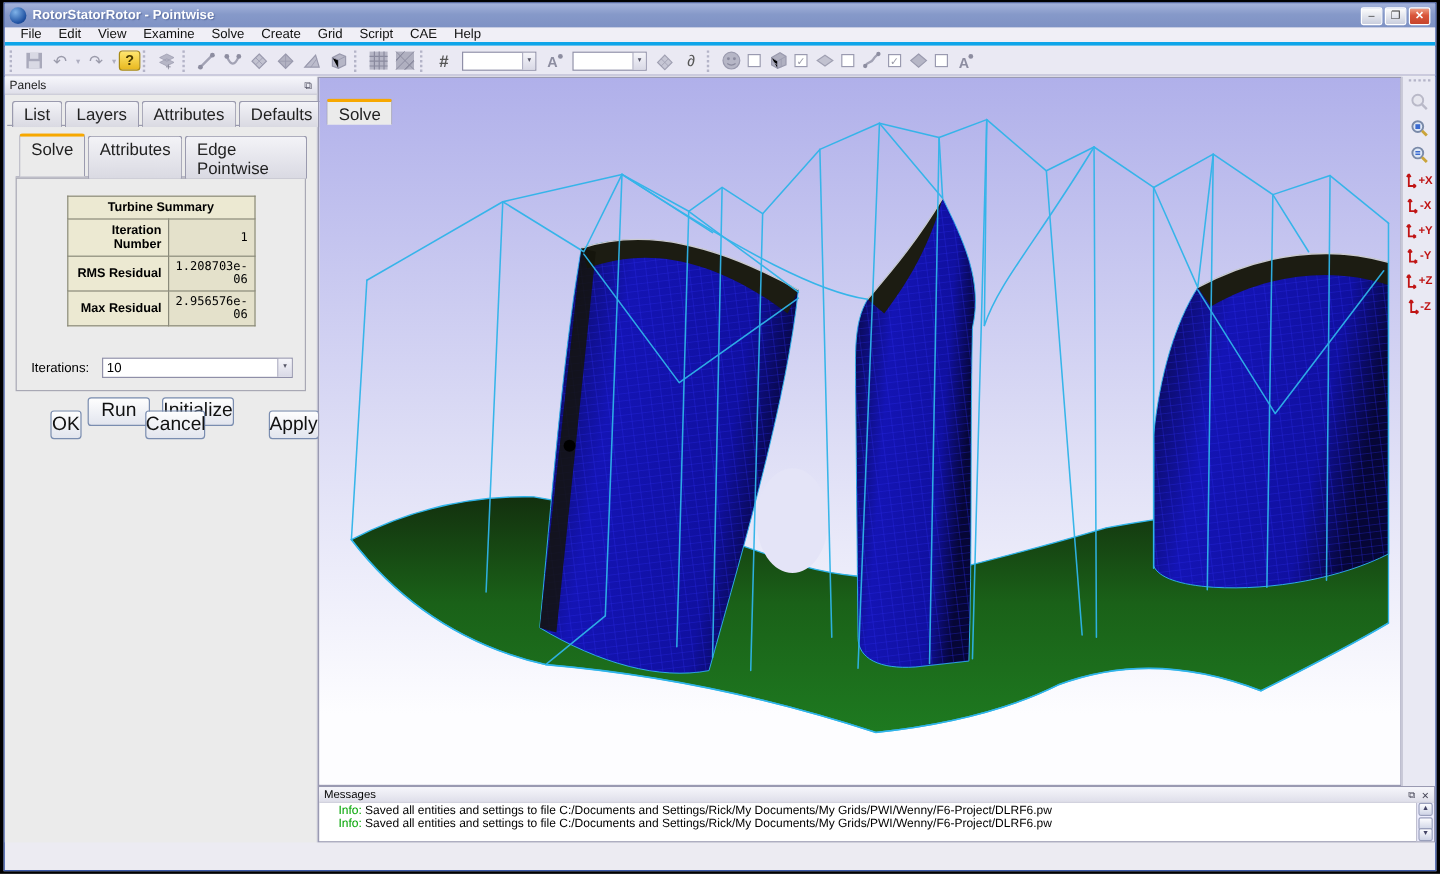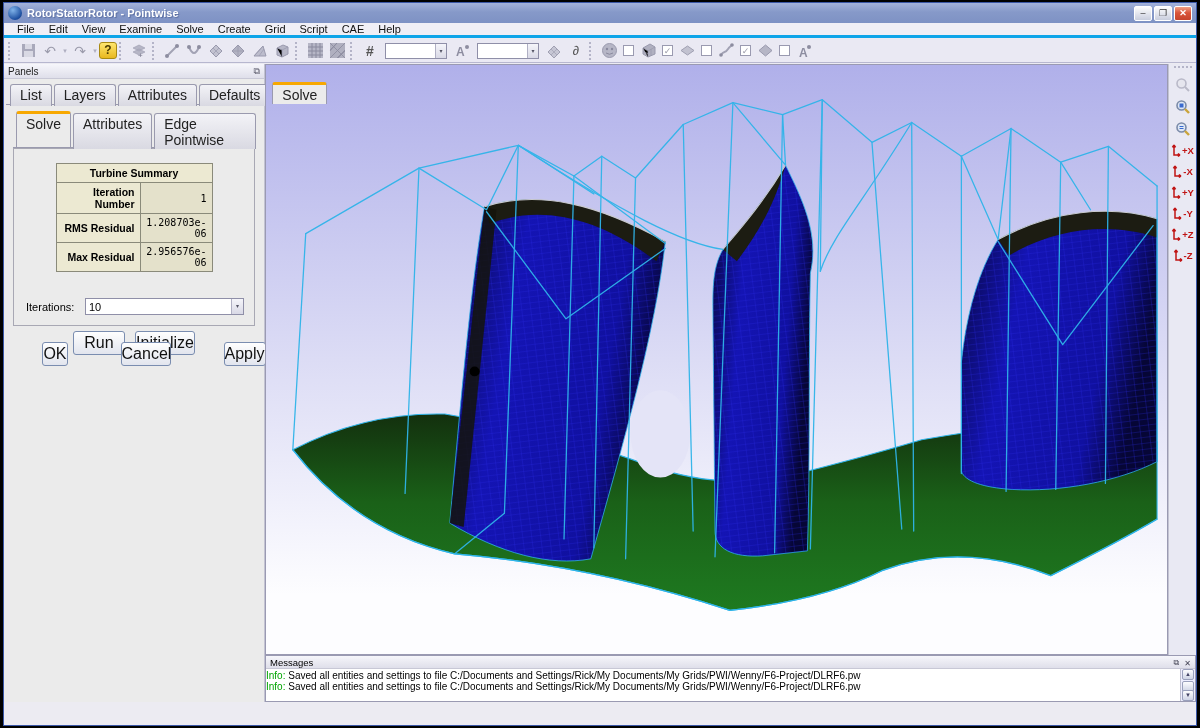--- a/index.html
+++ b/index.html
@@ -78,21 +78,21 @@
   .sbtn { width:24px; height:22px; display:flex; align-items:center; justify-content:center; }
   .axbtn { width:26px; height:21px; display:flex; align-items:center; justify-content:center; gap:1px; }
   .axbtn span { color:#c01414; font-weight:bold; font-size:9.5px; }
 
   
   .messages { position:absolute; left:261px; right:0; bottom:0; height:47px; background:#fff; border:1px solid #9a9ab2; }
   .msg-header { height:13px; background:linear-gradient(#f6f6fb,#dfdfea); border-bottom:1px solid #c8c8d6;
     display:flex; align-items:flex-end; padding:0 4px; }
   .msg-title { font-size:9.5px; flex:1; }
   .msg-hbtn { font-size:8px; color:#445; margin-left:5px; }
-  .msg-body { position:absolute; top:13px; left:0; right:15px; bottom:0; overflow:hidden; padding:1px 0; }
+  .msg-body { position:absolute; top:13px; left:0; right:15px; bottom:0; overflow:hidden; padding:1px 16px; }
   .msg-line { font-size:10px; white-space:nowrap; line-height:11px; }
   .msg-line .lvl { color:#00a400; }
   .msg-scroll { position:absolute; top:13px; right:0; bottom:0; width:15px; background:#eef; border-left:1px solid #c0c0d0; }
   .scr { position:absolute; left:1px; right:1px; height:11px; background:linear-gradient(#fdfdff,#cfd4e6); border:1px solid #9aa0bc; border-radius:2px;
     font-size:6px; color:#446; text-align:center; line-height:9px; }
 
   
   .statusbar { position:absolute; left:0; bottom:0; right:0; height:23px; background:#ececec; border-top:1px solid #c6c6d4;
     display:flex; align-items:center; padding:0 4px; }
   .led { width:13px; height:13px; border-radius:50%; background:radial-gradient(circle at 35% 30%, #cfcfcf, #8f8f8f 75%); margin-right:5px; }

